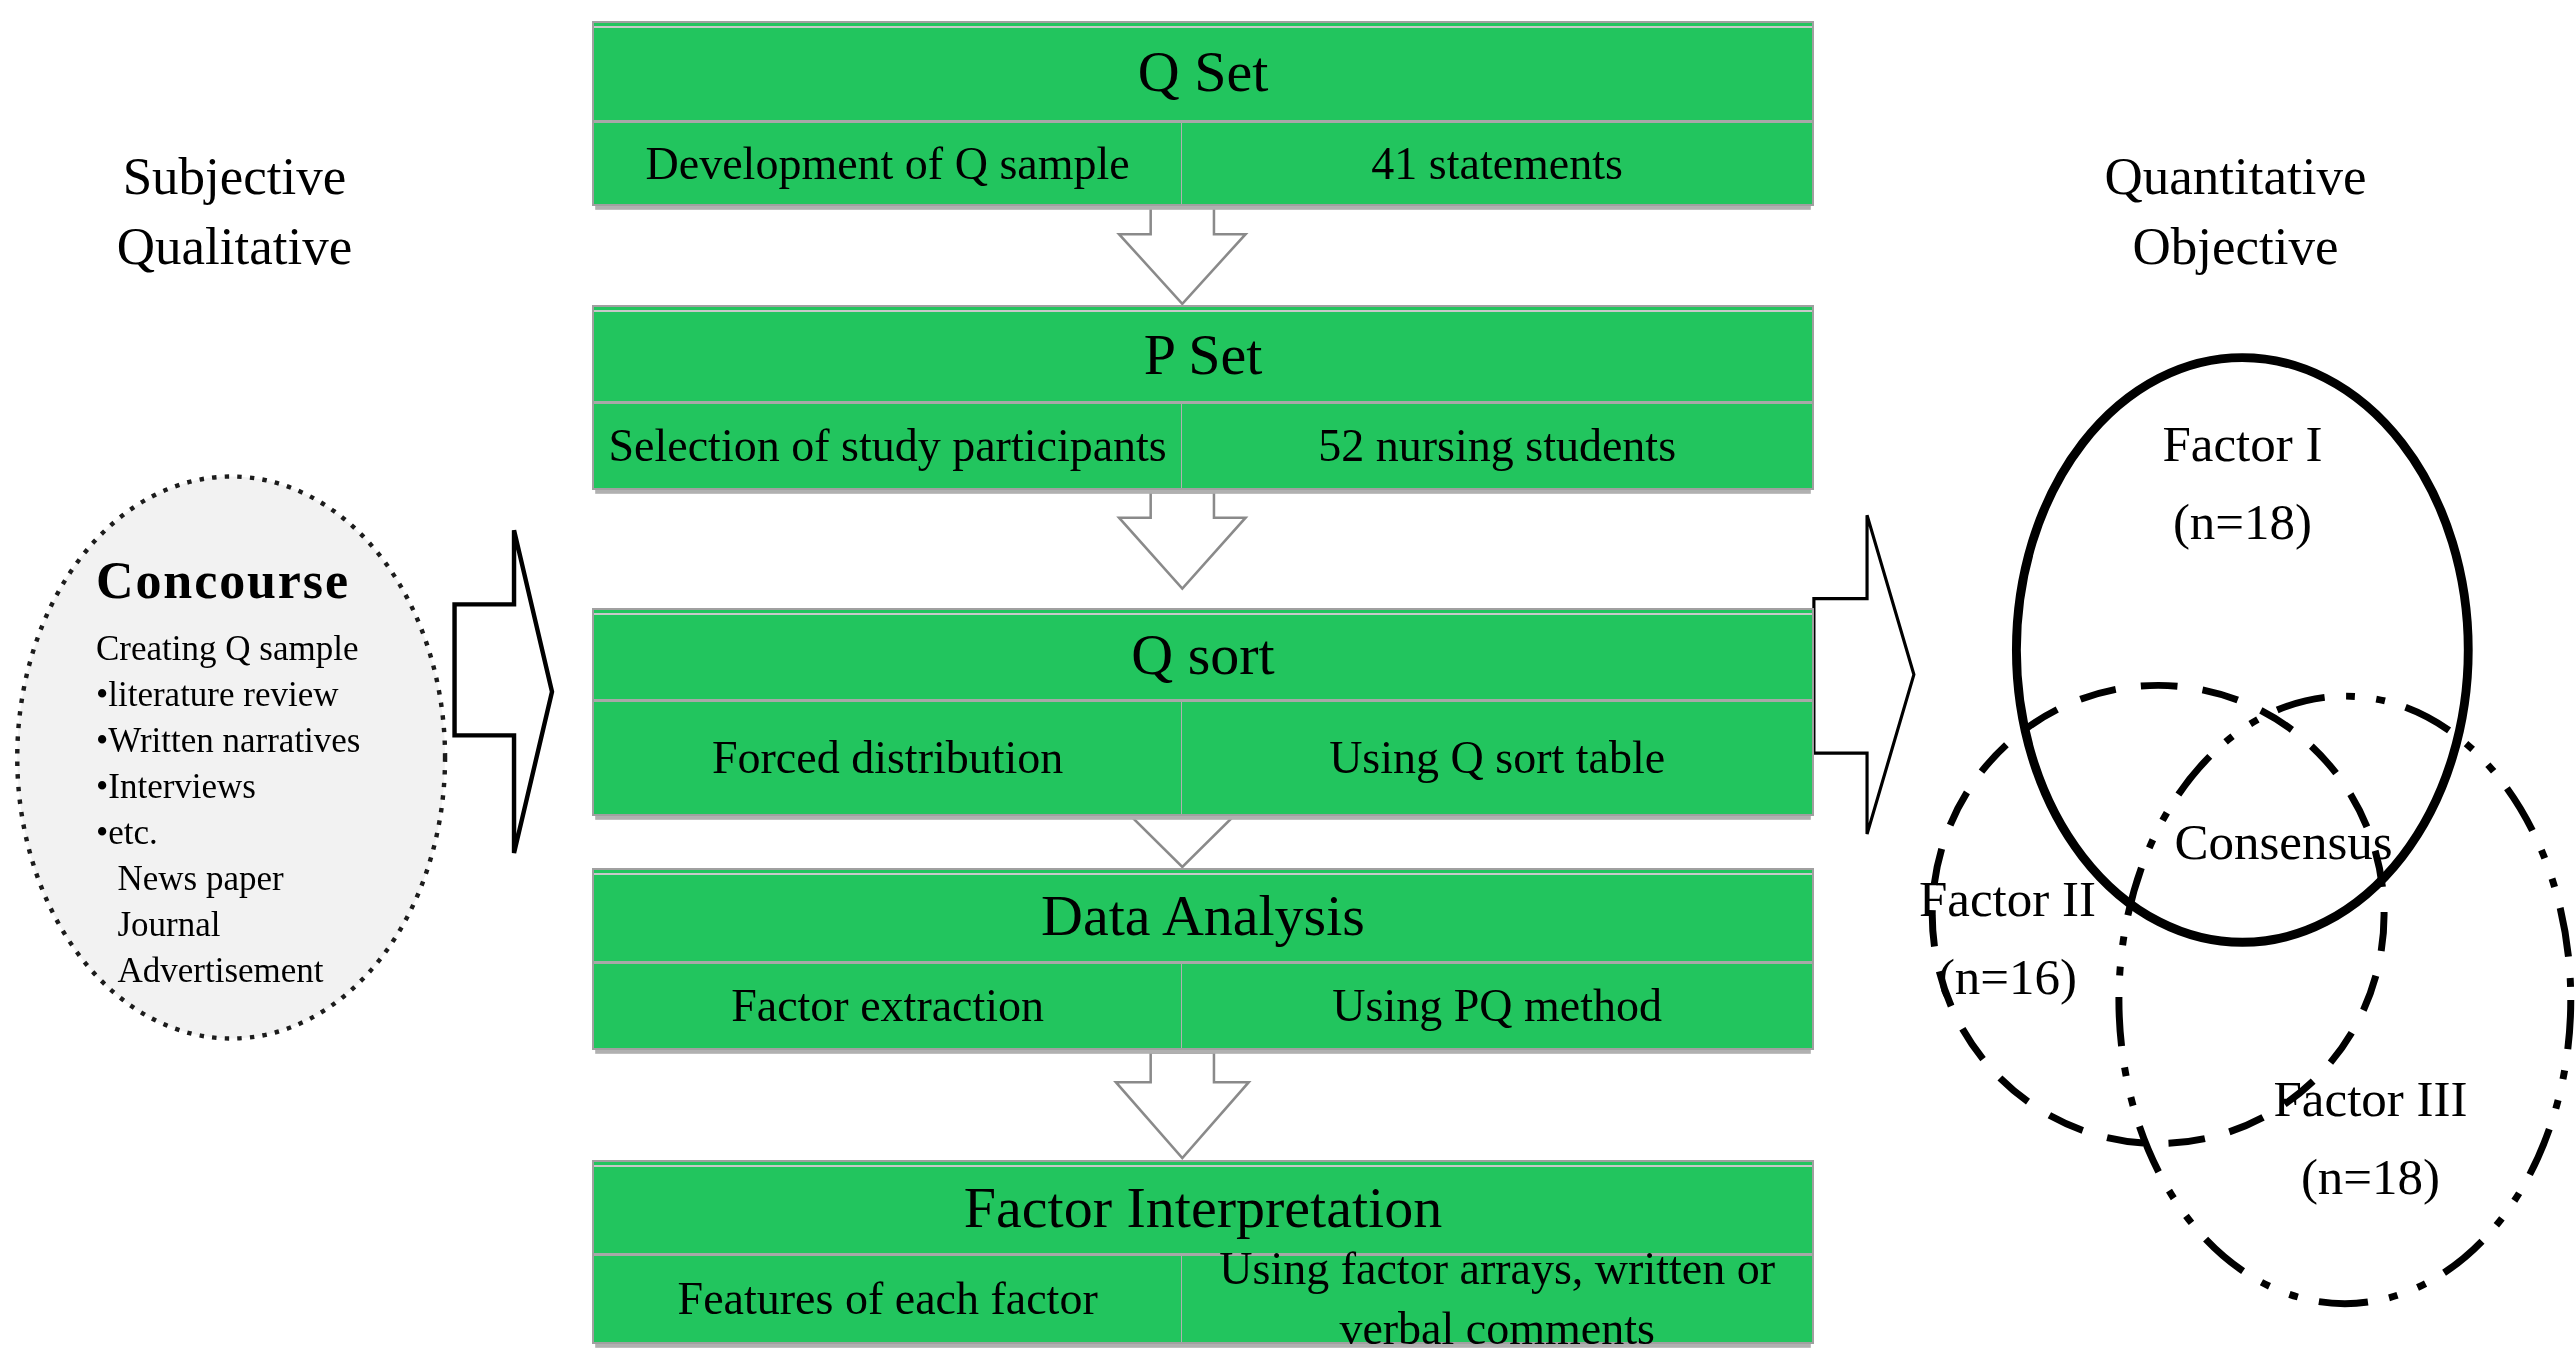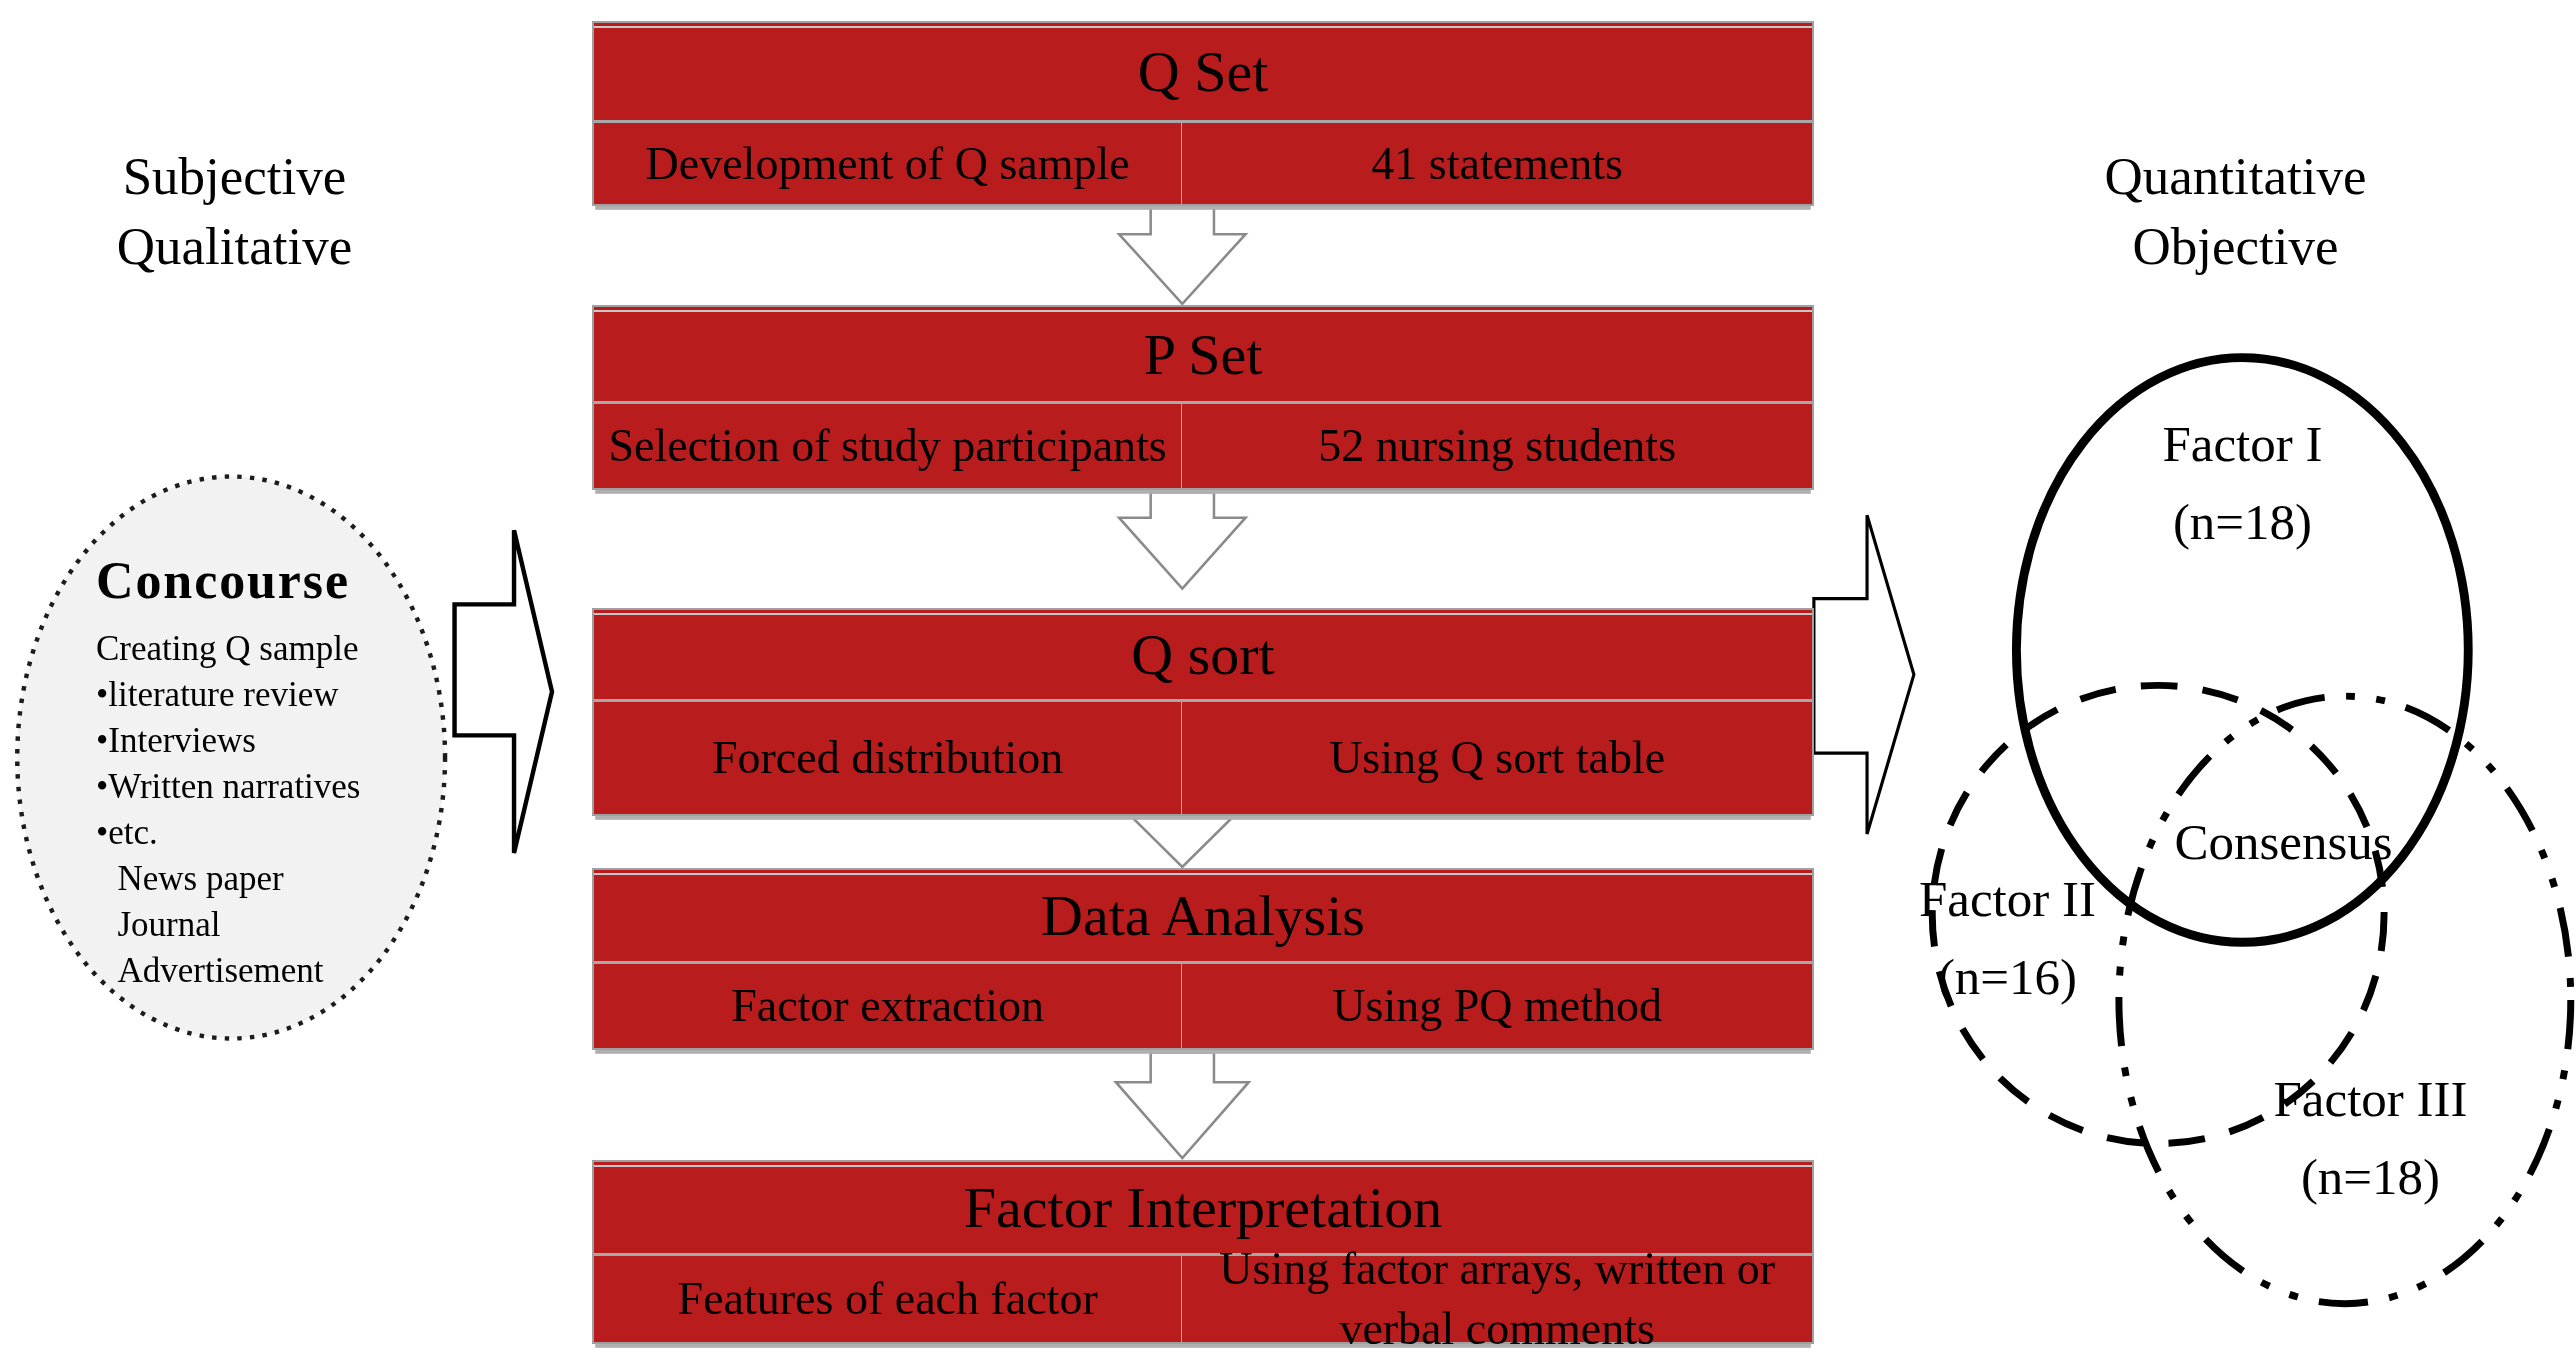--- a/index.html
+++ b/index.html
@@ -57,21 +57,21 @@
     line-height: 46px;
     white-space: nowrap;
   }
   .concourse-item.indent { padding-left: 21.5px; }
 
   
   .pbox {
     position: absolute;
     left: 592px;
     width: 1222px;
-    background: #b91c1c;
+    background: #22c55e;
     border: 2.5px solid #a0a0a0;
     box-sizing: border-box;
     display: flex;
     flex-direction: column;
     z-index: 2;
     box-shadow: 0 7px 0 -3.2px #b0b0b0;
   }
   .pbox::before {            
     content: "";
     position: absolute;
@@ -161,22 +161,22 @@
 
   <div class="side-title" id="side-title-right">
     <div>Quantitative</div>
     <div>Objective</div>
   </div>
 
   <div id="concourse-text">
     <div class="concourse-title">Concourse</div>
     <div class="concourse-item">Creating Q sample</div>
     <div class="concourse-item">•literature review</div>
+    <div class="concourse-item">•Written narratives</div>
     <div class="concourse-item">•Interviews</div>
-    <div class="concourse-item">•Written narratives</div>
     <div class="concourse-item">•etc.</div>
     <div class="concourse-item indent">News paper</div>
     <div class="concourse-item indent">Journal</div>
     <div class="concourse-item indent">Advertisement</div>
   </div>
 
   <div class="pbox" id="pbox-0">
     <div class="pbox-header">Q Set</div>
     <div class="pbox-cells">
       <div class="cell cell-left">Development of Q sample</div>

